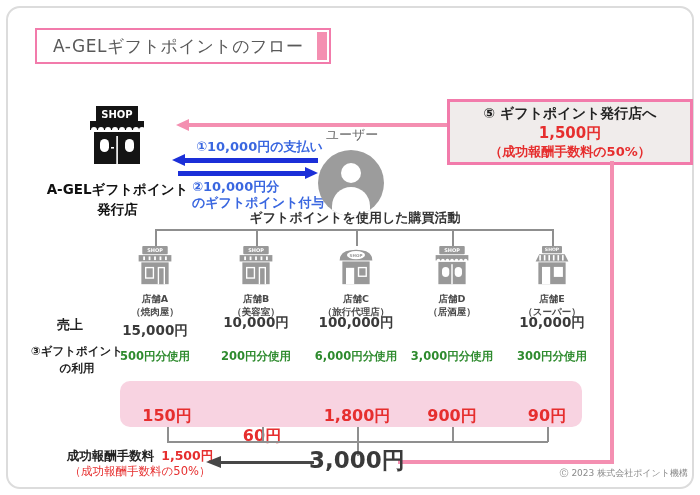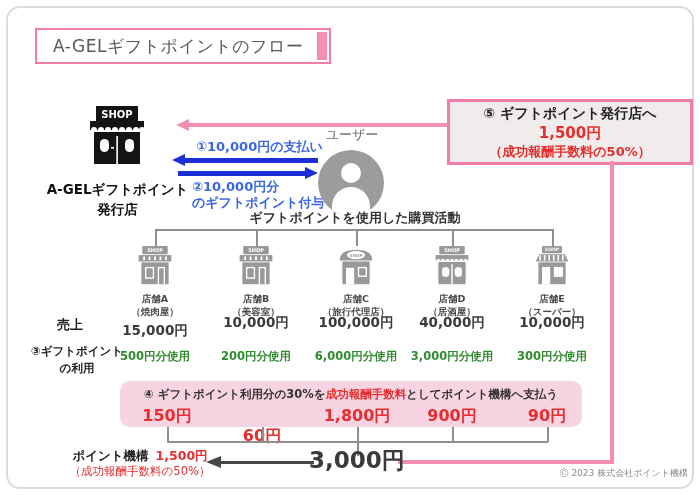--- a/index.html
+++ b/index.html
@@ -234,50 +234,46 @@
       <rect x="13" y="23" width="8" height="11" rx="4" fill="#fff"></rect>
       <rect x="27" y="23" width="8" height="11" rx="4" fill="#fff"></rect>
       <rect x="23.2" y="20" width="1.6" height="22" fill="#fff"></rect>
     </svg>
     <div class="store-name"><span>店舗D</span><br><span>（居酒屋）</span></div>
   </div>
 
   <div class="abs sales-cell" style="left:100px;margin-top:8px;">15,000円</div>
   <div class="abs sales-cell" style="left:201px;">10,000円</div>
   <div class="abs sales-cell" style="left:301px;">100,000円</div>
-  <div class="abs sales-cell" style="left:397px;">40,000円</div>
   <div class="abs sales-cell" style="left:497px;">10,000円</div>
 
   <div class="abs usage-cell green-text" style="left:100px;">500円分使用</div>
   <div class="abs usage-cell green-text" style="left:201px;">200円分使用</div>
   <div class="abs usage-cell green-text" style="left:301px;">6,000円分使用</div>
   <div class="abs usage-cell green-text" style="left:397px;">3,000円分使用</div>
   <div class="abs usage-cell green-text" style="left:497px;">300円分使用</div>
 
   <div class="abs box4">
-    <div class="line1">
-      <span>④ ギフトポイント利用分の30%を</span><span class="red-text">成功報酬手数料</span><span>としてポイント機構へ支払う</span>
-    </div>
     <div class="fee" style="left:2px;">150円</div>
     <div class="fee" style="left:97px;margin-top:20px;">60円</div>
     <div class="fee" style="left:192px;">1,800円</div>
     <div class="fee" style="left:287px;">900円</div>
     <div class="fee" style="left:382px;">90円</div>
   </div>
 
   <div class="gline" style="left:167px;top:427px;width:1.5px;height:15px;"></div>
   <div class="gline" style="left:262px;top:427px;width:1.5px;height:15px;"></div>
   <div class="gline" style="left:357px;top:427px;width:1.5px;height:15px;"></div>
   <div class="gline" style="left:452px;top:427px;width:1.5px;height:15px;"></div>
   <div class="gline" style="left:547px;top:427px;width:1.5px;height:15px;"></div>
   <div class="gline" style="left:167px;top:441px;width:381px;height:1.5px;"></div>
   <div class="gline" style="left:357px;top:441px;width:1.5px;height:15px;"></div>
 
   <div class="abs" style="left:60px;top:448px;width:160px;display:flex;justify-content:center;gap:7px;font-size:12.5px;font-weight:bold;">
-    <span style="color:#222;">ポイント機構</span>
+    <span style="color:#222;">成功報酬手数料</span>
     <span class="red-text">1,500円</span>
   </div>
   <div class="abs ctr red-text" style="left:50px;top:464px;width:180px;font-size:11.5px;">（成功報酬手数料の50%）</div>
 
   <div class="arrow" style="left:206px;top:456px;">
     <span class="head-l" style="border-right:15px solid #474747;"></span>
     <span class="hline dark" style="width:93px;height:3px;"></span>
   </div>
   <div class="abs total">3,000円</div>
 

